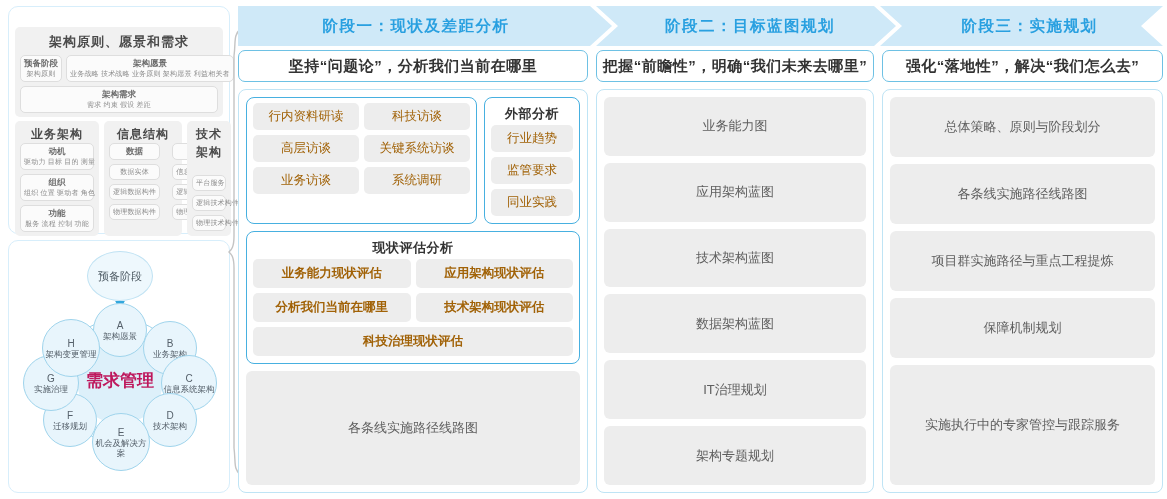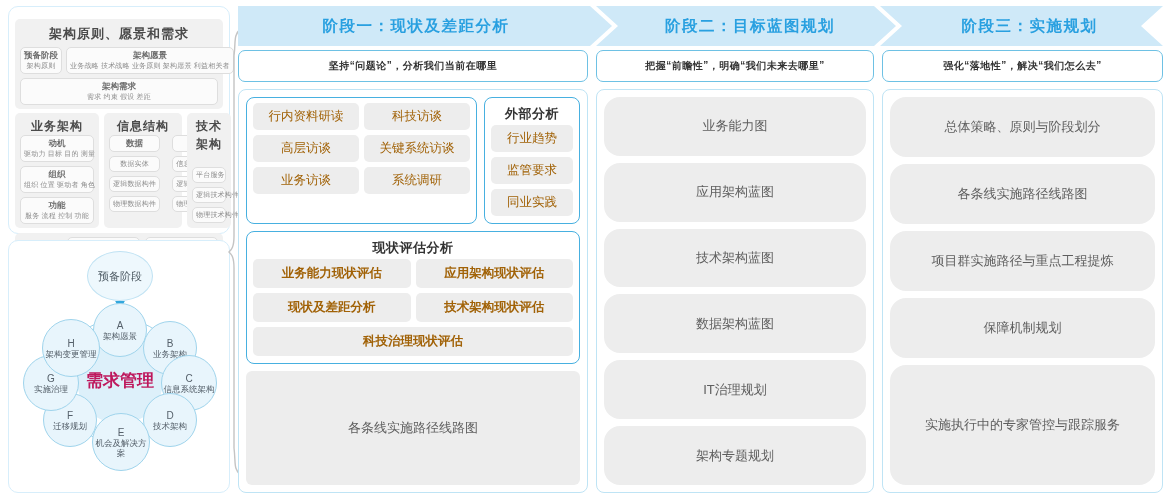--- a/index.html
+++ b/index.html
@@ -16,21 +16,21 @@
   .left-col {
     position: absolute; left: 8px; top: 6px;
     width: 222px; height: 487px;
   }
   .lp-card {
     border: 1px solid #d7eefb;
     border-radius: 10px;
     background: #fff;
     width: 222px;
   }
-  .lp-top { height: 228px; padding: 12px 6px; position: relative; }
+  .lp-top { height: 228px; padding: 20px 6px; position: relative; }
   .lp-bottom { margin-top: 6px; height: 253px; position: relative; }
 
   .grey-pane {
     background: #f1f1f1;
     border-radius: 5px;
     padding: 4px 5px;
   }
   .lp-title {
     text-align: center;
     font-size: 13px;
@@ -109,21 +109,21 @@
   .cols { position:absolute; top: 44px; left:0; width: 925px; height: 443px; display:flex; gap: 8px; }
   .col { display:flex; flex-direction: column; }
   .col.c1 { width: 350px; }
   .col.c2 { width: 278px; }
   .col.c3 { width: 281px; }
 
   .subtitle {
     border: 1px solid #6ec1e4; border-radius: 7px;
     background: #fff; height: 32px;
     display:flex; align-items:center; justify-content:center;
-    font-size: 10px; font-weight: bold; color: #333; white-space: nowrap;
+    font-size: 15px; font-weight: bold; color: #333; white-space: nowrap;
     letter-spacing: 0.5px;
   }
   .body-card {
     margin-top: 7px; flex: 1;
     border: 1px solid #bfe4f5; border-radius: 8px;
     background:#fff; padding: 7px;
     display:flex; flex-direction:column;
   }
 
   .inner {
@@ -145,21 +145,21 @@
   .chip.h2 { height: 29px; font-weight: bold; }
   .big-chip {
     background:#ededed; border-radius:6px; color:#5e5e5e; font-size:13px;
     display:flex; align-items:center; justify-content:center; white-space:nowrap;
   }
   .p1-top { display:flex; gap:7px; }
   .p1-top .left-in { flex:1; }
   .p1-top .right-in { width: 96px; }
   .deliverable { margin-top:7px; flex:1; min-height:0; }
   .col-list { display:flex; flex-direction:column; gap:7px; height:100%; }
-  .col-list .big-chip { flex: 1; border-radius: 16px; }
+  .col-list .big-chip { flex: 1; }
   .col-list .big-chip.tall2 { flex: 2; }
 </style>
 </head>
 <body>
 
 <div class="stage">
 
   <div class="left-col">
 
     <div class="lp-card lp-top">
@@ -379,21 +379,21 @@
                 <div class="chip h">同业实践</div>
               </div>
             </div>
           </div>
 
           <div class="inner" style="margin-top:7px;">
             <div class="inner-hd">现状评估分析</div>
             <div class="grid2">
               <div class="chip h2">业务能力现状评估</div>
               <div class="chip h2">应用架构现状评估</div>
-              <div class="chip h2">现状及差距分析</div>
+              <div class="chip h2">分析我们当前在哪里</div>
               <div class="chip h2">技术架构现状评估</div>
               <div class="chip h2" style="grid-column:1 / span 2;">科技治理现状评估</div>
             </div>
           </div>
 
           <div class="big-chip deliverable">各条线实施路径线路图</div>
         </div>
       </div>
 
       <div class="col c2">

